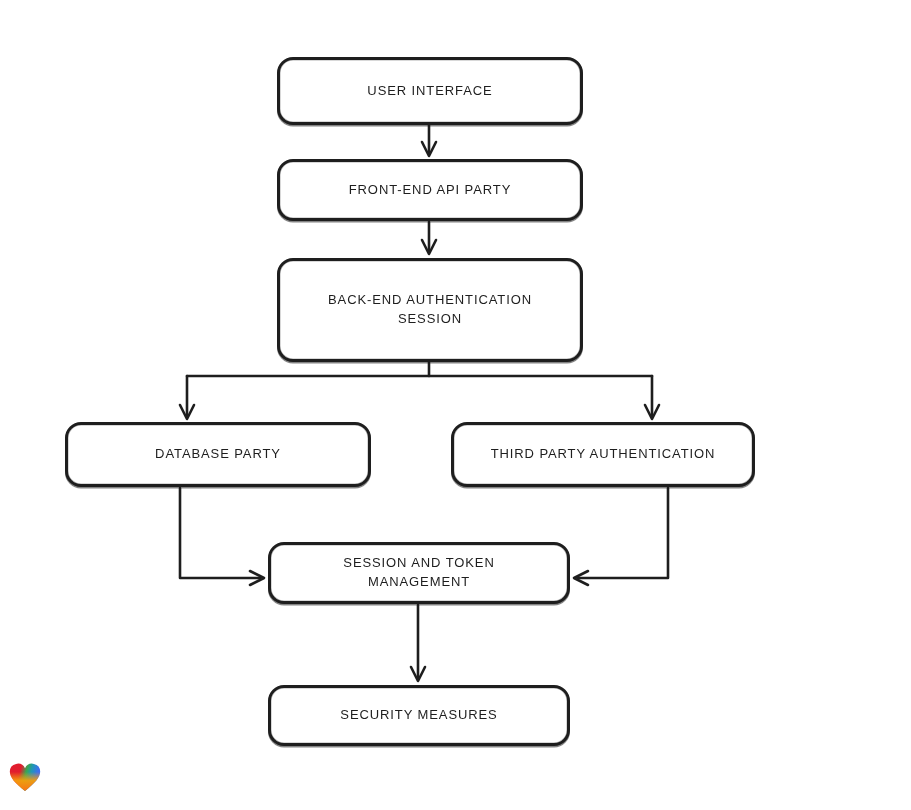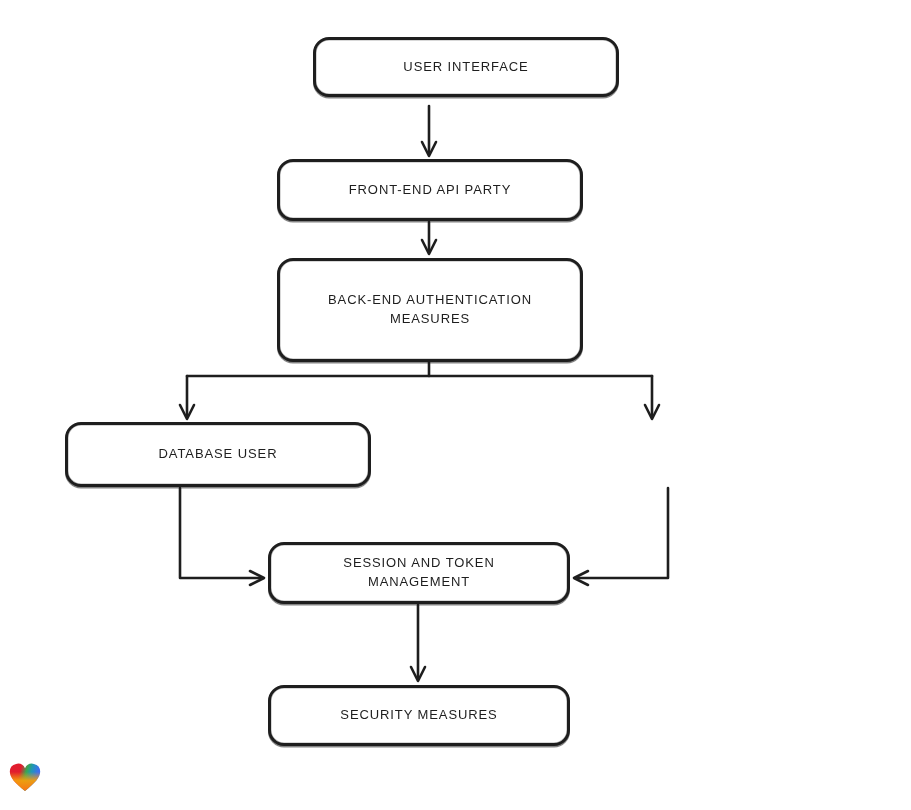--- a/index.html
+++ b/index.html
@@ -37,21 +37,21 @@
     font-size: 13px;
     letter-spacing: 0.9px;
     line-height: 1.45;
     box-shadow: 0 1.5px 0 rgba(30,30,30,0.55), inset 0 0 0 0.5px rgba(30,30,30,0.35);
   }
   .node .line {
     display: block;
     white-space: nowrap;
   }
   
-  #n-user-interface      { left: 277px; top: 37px;  width: 306px; height: 60px; margin-left: 36px; }
+  #n-user-interface      { left: 277px; top: 57px;  width: 306px; height: 68px; }
   #n-front-end-api      { left: 277px; top: 159px; width: 306px; height: 62px; }
   #n-back-end-auth      { left: 277px; top: 258px; width: 306px; height: 104px; }
   #n-database-layer     { left: 65px;  top: 422px; width: 306px; height: 65px; }
   #n-third-party-auth   { left: 451px; top: 422px; width: 304px; height: 65px; }
   #n-session-token      { left: 268px; top: 542px; width: 302px; height: 62px; }
   #n-security-measures  { left: 268px; top: 685px; width: 302px; height: 61px; }
 
   .logo-badge {
     position: absolute;
     left: 7px;
@@ -105,27 +105,30 @@
   <div class="node" id="n-user-interface">
     <span class="line">USER INTERFACE</span>
   </div>
 
   <div class="node" id="n-front-end-api">
     <span class="line">FRONT-END API PARTY</span>
   </div>
 
   <div class="node" id="n-back-end-auth">
     <span class="line">BACK-END AUTHENTICATION</span>
-    <span class="line">MEASURES</span>
+    <span class="line">SESSION</span>
   </div>
 
   <div class="node" id="n-database-layer">
-    <span class="line">DATABASE USER</span>
+    <span class="line">DATABASE PARTY</span>
   </div>
 
+  <div class="node" id="n-third-party-auth">
+    <span class="line">THIRD PARTY AUTHENTICATION</span>
+  </div>
 
   <div class="node" id="n-session-token">
     <span class="line">SESSION AND TOKEN</span>
     <span class="line">MANAGEMENT</span>
   </div>
 
   <div class="node" id="n-security-measures">
     <span class="line">SECURITY MEASURES</span>
   </div>
 

